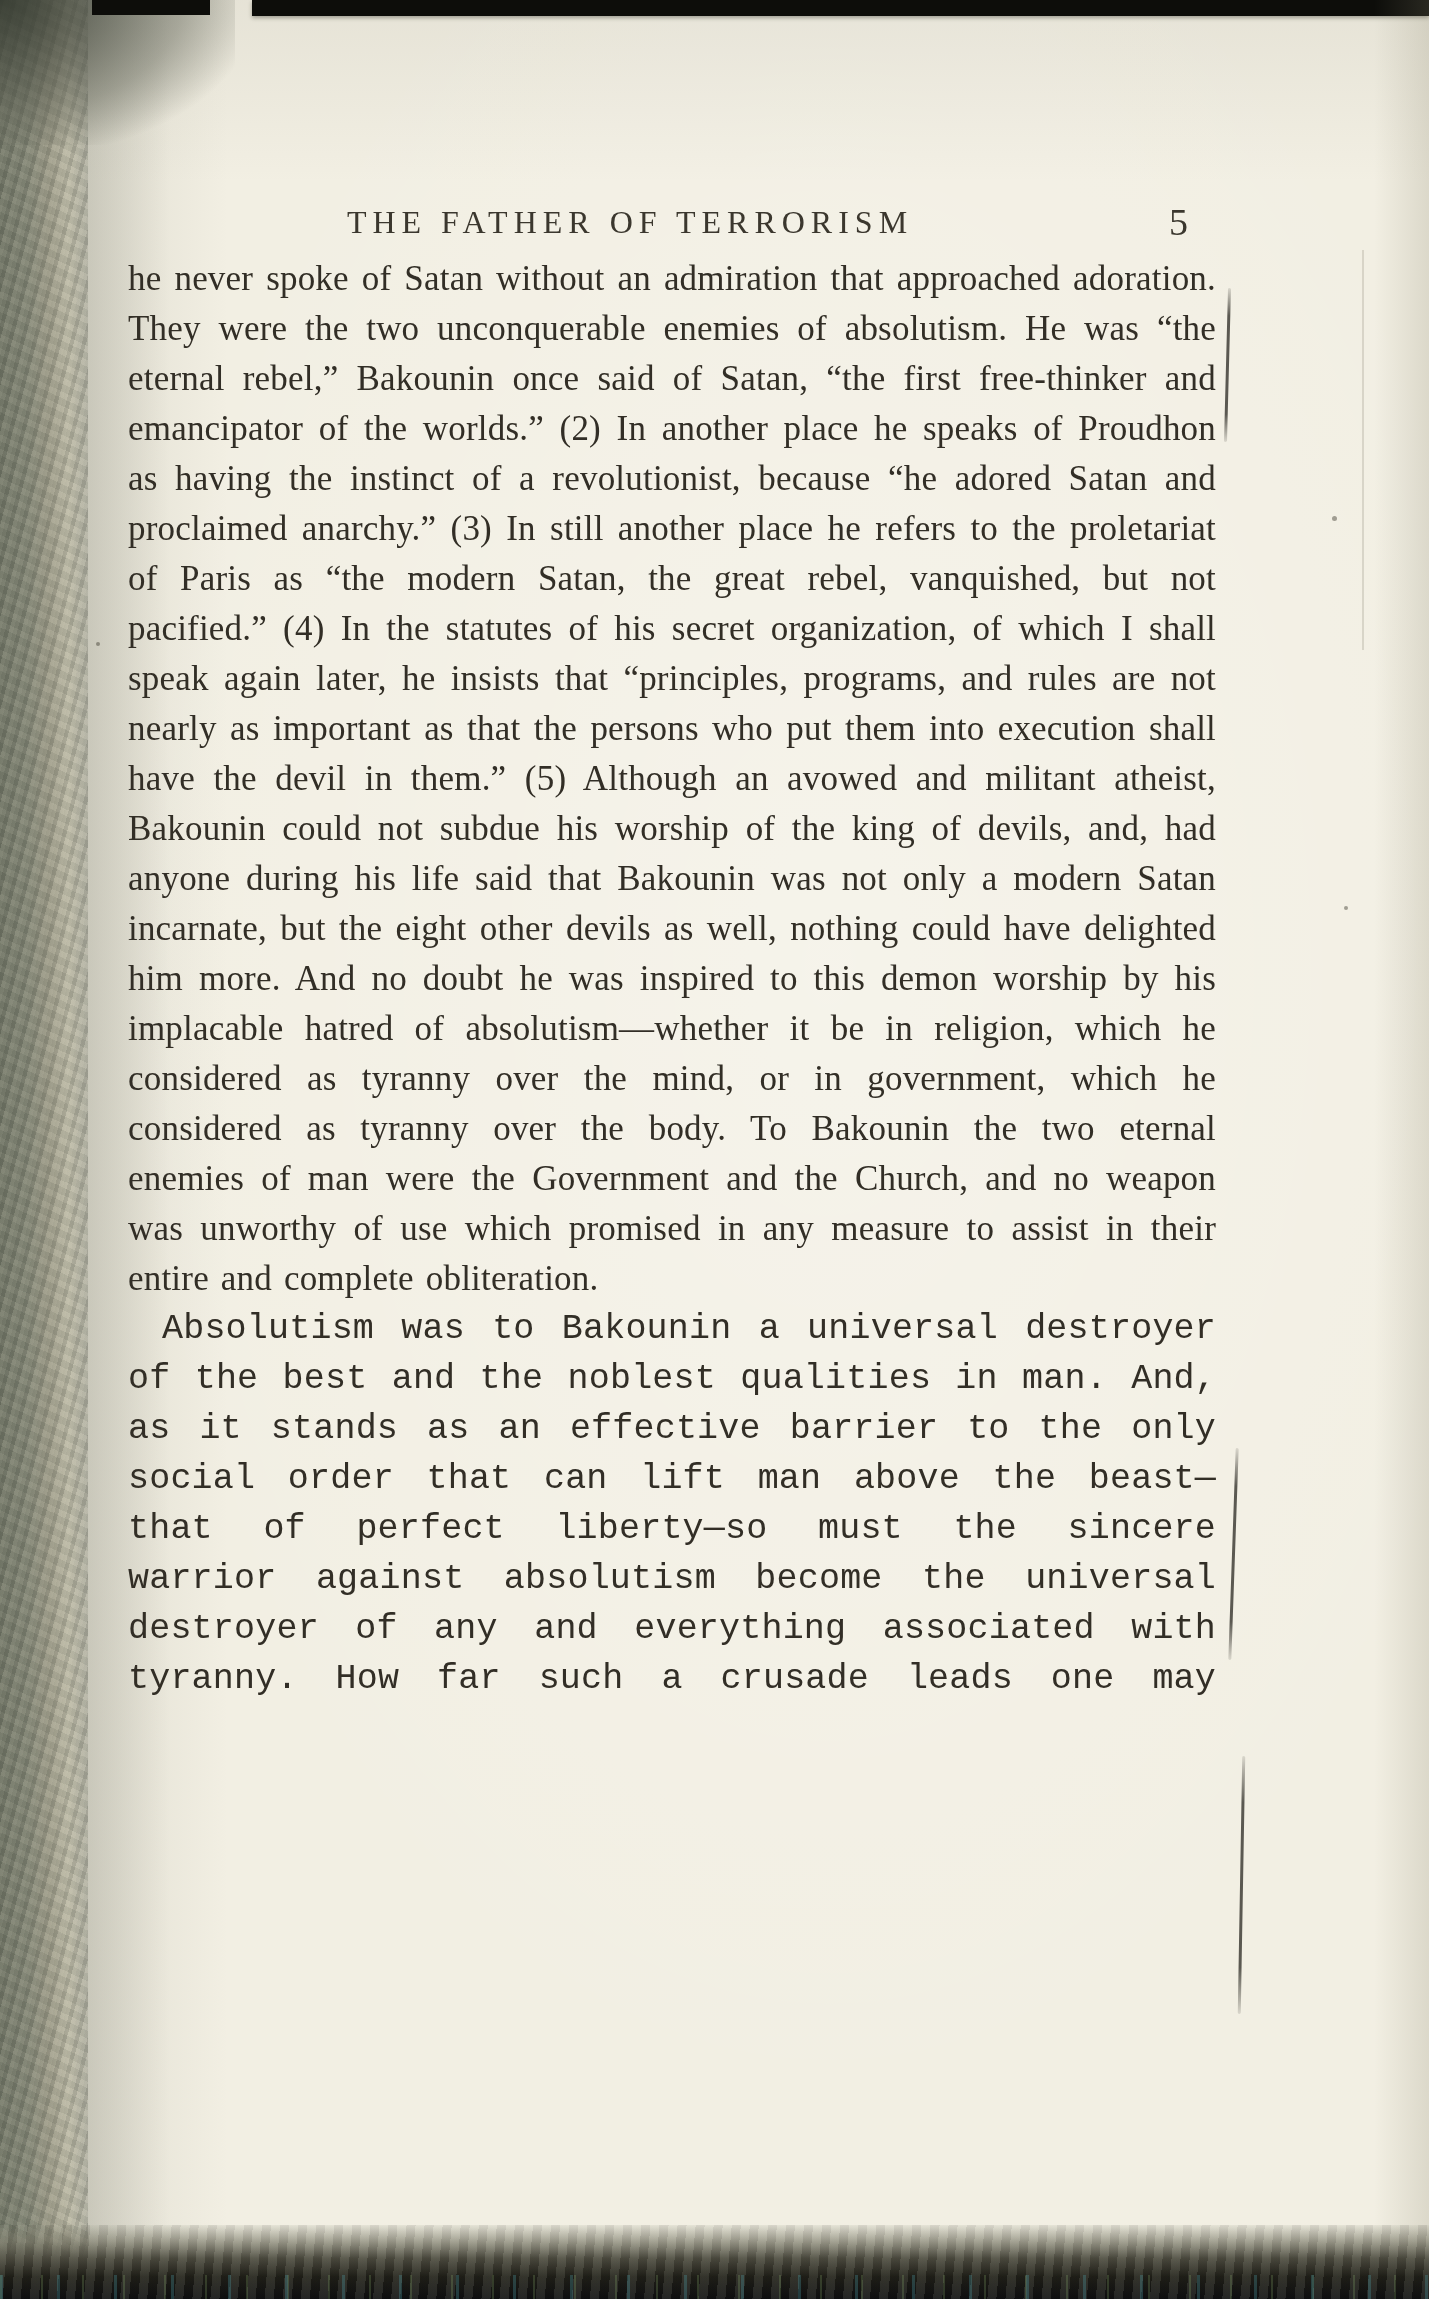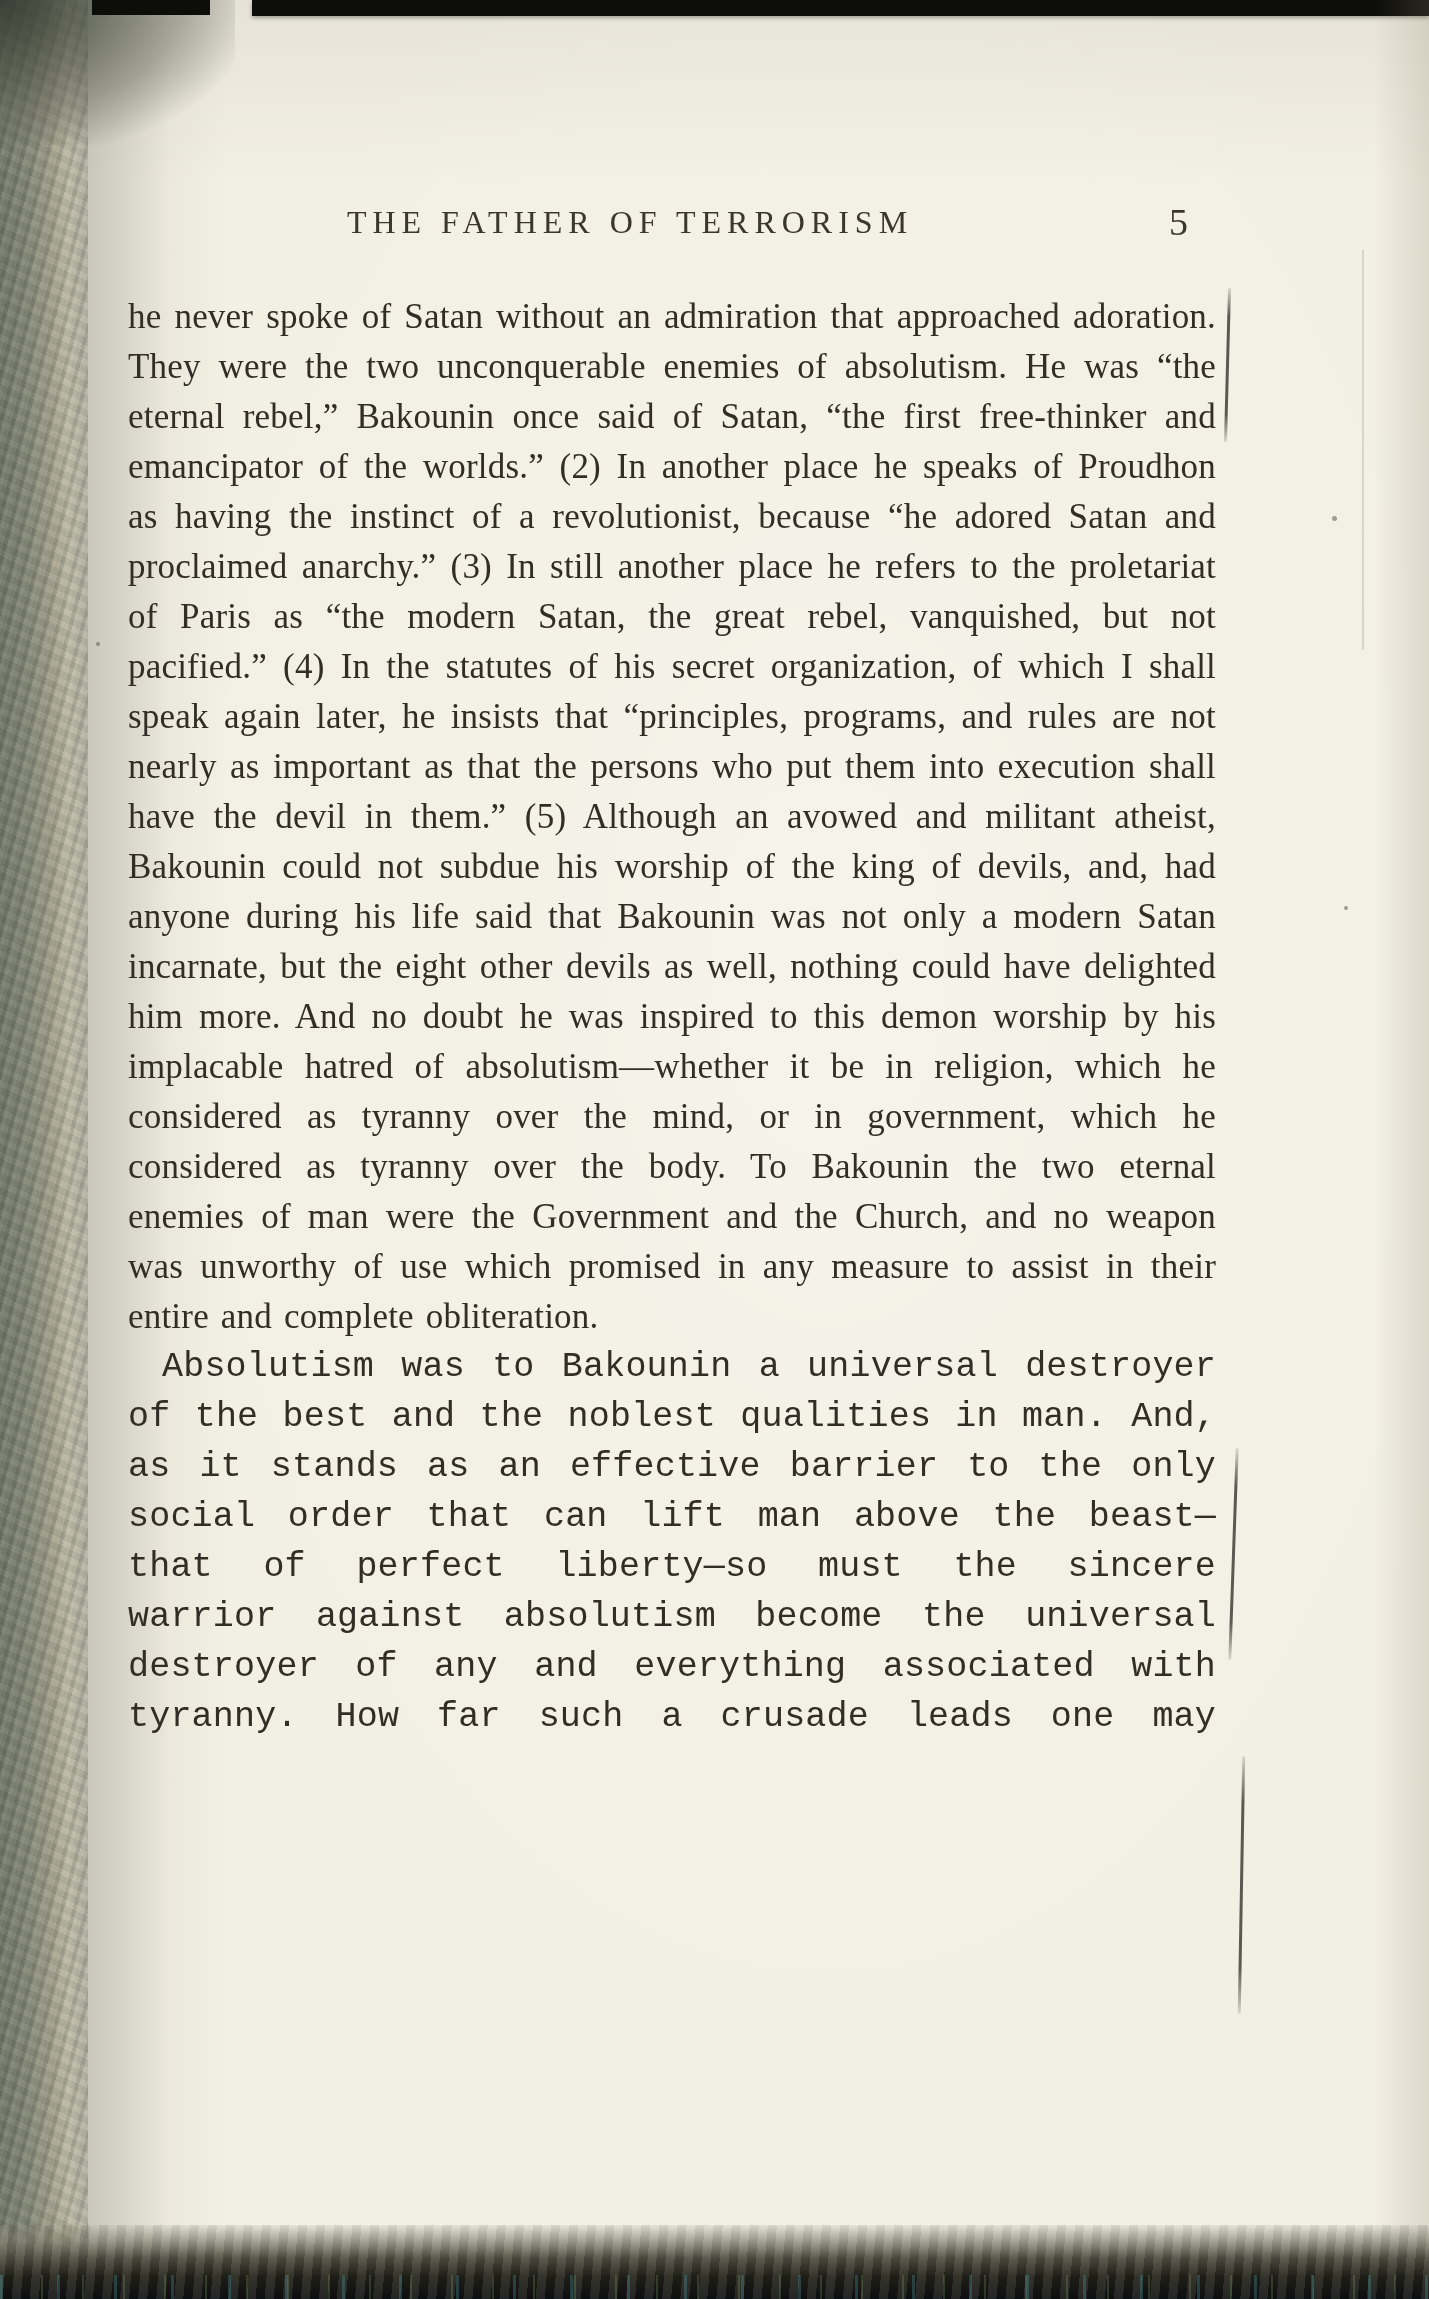--- a/index.html
+++ b/index.html
@@ -114,21 +114,20 @@
     white-space: nowrap;
   }
   .page-number {
     position: absolute;
     right: 28px;
     top: 2px;
     font-size: 38px;
     color: #3b372e;
   }
   .page-body {
-    margin-top: 38px;
     font-size: 35px;
     line-height: 50px;
     color: #322e26;
     text-align: justify;
     letter-spacing: .2px;
   }
   .para {
     margin: 0;
     word-spacing: 3px;
   }

